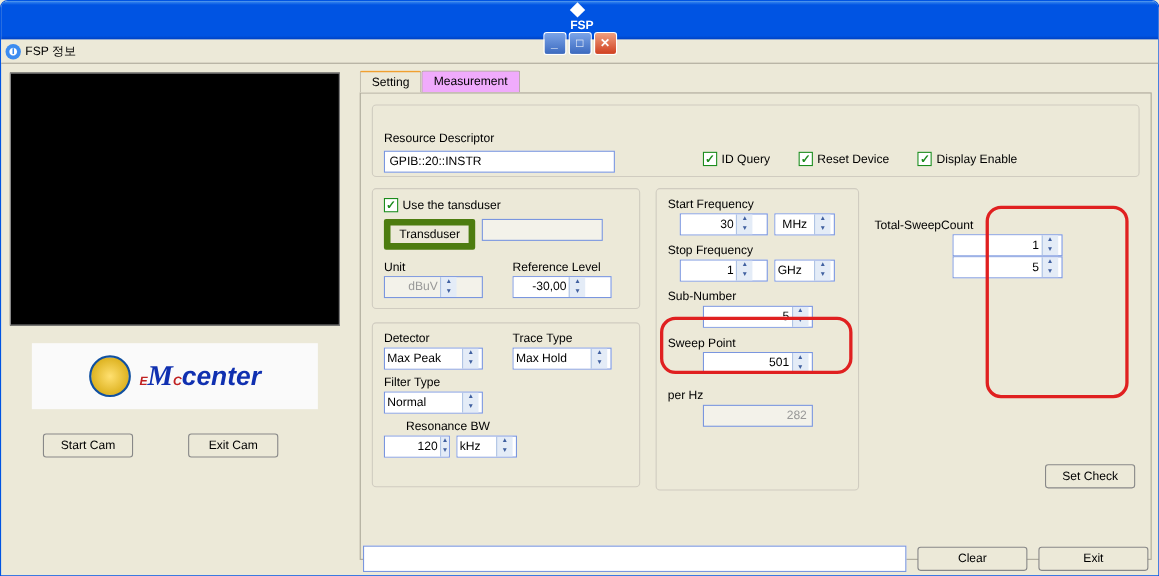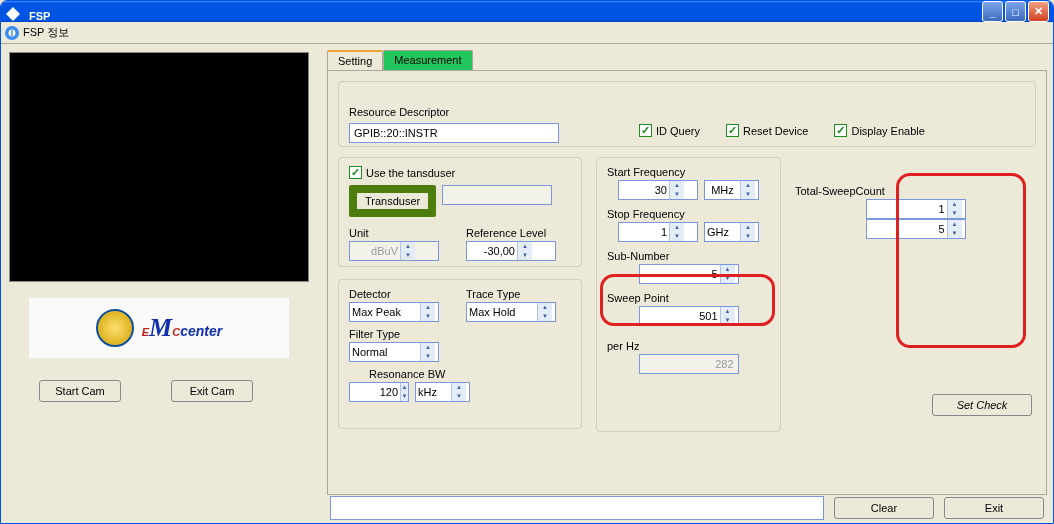--- a/index.html
+++ b/index.html
@@ -1,39 +1,39 @@
 <!DOCTYPE html>
 <html><head>
 <meta charset="utf-8">
 <style>
 * { box-sizing: border-box; font-family: Tahoma, sans-serif; font-size: 11px; }
 body { margin: 0; background: #ece9d8; }
 .window { width: 1054px; height: 524px; background: #ece9d8; border: 1px solid #0054e3; border-radius: 7px 7px 0 0; overflow: hidden; }
-.titlebar { height: 21px; background: linear-gradient(to bottom, #3c8cf0 0%, #0054e3 10%, #0054e3 90%, #0040c0 100%); display: flex; align-items: flex-end; padding: 0 4px; color: white; font-weight: bold; }
+.titlebar { height: 35px; background: linear-gradient(to bottom, #3c8cf0 0%, #0054e3 10%, #0054e3 90%, #0040c0 100%); display: flex; align-items: center; padding: 0 4px; color: white; font-weight: bold; flex-direction: column; }
 .titlebar .title { flex: 1; padding-left: 4px; }
 .titlebar .icon { width: 16px; height: 16px; margin-right: 4px; display: inline-block; }
 .ctrls { display: flex; gap: 2px; }
 .ctrls button { width: 21px; height: 21px; border: 1px solid white; border-radius: 3px; color: white; font-weight: bold; display: flex; align-items: center; justify-content: center; cursor: pointer; }
 .ctrls .min, .ctrls .max { background: linear-gradient(to bottom, #7ba4e8, #3c6abf); }
 .ctrls .close { background: linear-gradient(to bottom, #f0a080, #d04020); }
 .menubar { height: 22px; background: #ece9d8; border-bottom: 1px solid #aca899; display: flex; align-items: center; padding-left: 4px; }
 .menubar .info-icon { width: 14px; height: 14px; background: radial-gradient(circle, #fff 30%, #3c8cf0 40%); border-radius: 50%; display: flex; align-items: center; justify-content: center; color: #3c8cf0; font-weight: bold; font-size: 10px; margin-right: 4px; }
 .client { padding: 4px; display: flex; height: 457px; }
 .left-col { width: 320px; display: flex; flex-direction: column; padding: 4px; }
 .camview { width: 300px; height: 230px; background: black; border: 1px solid #888; }
 .logo { width: 260px; height: 60px; margin: 16px 0 10px 20px; background: #fafafa; display: flex; align-items: center; justify-content: center; }
 .logo-badge { width: 38px; height: 38px; border-radius: 50%; background: radial-gradient(circle, #ffe070, #d0a000); border: 2px solid #1050a0; margin-right: 8px; }
 .logo-text { font-family: Georgia, serif; font-size: 26px; font-weight: bold; color: #1030b0; font-style: italic; }
 .logo-text .hl { color: #c02020; }
-.logo-text .sm { font-size: 14px; }
+.logo-text .sm { font-size: 24px; }
 .cam-btns { display: flex; gap: 50px; margin-left: 30px; margin-top: 12px; }
 .btn { padding: 4px 10px; background: #ece9d8; border: 1px solid #888; border-radius: 3px; cursor: pointer; min-width: 82px; text-align: center; }
 .right-col { flex: 1; padding: 2px; position: relative; }
 .tabset { display: flex; }
-.tab { padding: 3px 10px; background: #22c55e; border: 1px solid #aca899; border-bottom: none; border-radius: 2px 2px 0 0; position: relative; cursor: pointer; }
+.tab { padding: 3px 10px; background: #f0abfc; border: 1px solid #aca899; border-bottom: none; border-radius: 2px 2px 0 0; position: relative; cursor: pointer; }
 .tab.active { background: #ece9d8; border-top: 2px solid #f0a030; z-index: 2; }
 .tabpanel { border: 1px solid #aca899; background: #ece9d8; padding: 10px; height: 425px; position: relative; }
 .gbox { border: 1px solid #d0ccc0; border-radius: 4px; background: #ece9d8; padding: 8px 10px; position: relative; }
 .row-top { display: flex; align-items: flex-start; gap: 40px; margin-top: 16px; }
 .rd-area { display: flex; flex-direction: column; gap: 3px; }
 .input { border: 1px solid #7a96df; padding: 2px 4px; background: white; height: 20px; }
 .input.ro { background: #f3f2ea; color: #999; }
 .chk { display: flex; align-items: center; gap: 4px; }
 .chk .box { width: 13px; height: 13px; background: white; border: 1px solid #1c8c1c; display: flex; align-items: center; justify-content: center; color: #1c8c1c; font-size: 11px; font-weight: bold; }
 .mid-row { display: flex; gap: 14px; margin-top: 10px; }
@@ -117,21 +117,21 @@
         </div>
 
         <div class="mid-row" style="position:relative;">
           <div class="col-a">
             <div class="gbox" style="height:110px;">
               <label class="chk">
                   <span class="box">✓</span>
                   <span>Use the tansduser</span>
                 </label>
               <div style="display:flex; gap:6px; margin-top:6px;">
-                <button class="btn-sm" style="border:8px solid #4d7c0f;">Transduser</button>
+                <button class="btn-sm" style="border:6px solid #4d7c0f;">Transduser</button>
                 <input class="input ro" style="width: 110px;" value="">
               </div>
               <div style="display:flex; gap:12px; margin-top:10px;">
                 <div style="flex:1">
                   <div class="lbl">Unit</div>
                   <div class="spin" style="width:90px; background:#f3f2ea;">
                       <input readonly="" style="background: rgb(243, 242, 234); color: rgb(153, 153, 153);" value="dBuV">
                       <div class="arrows">
                         <div>▲</div>
                         <div>▼</div>
@@ -283,21 +283,21 @@
             <div style="display:flex; justify-content:center;">
               <div class="spin" style="width:100px">
                   <input style="width: 80px;" value="5">
                   <div class="arrows">
                     <div>▲</div>
                     <div>▼</div>
                   </div>
                 </div>
             </div>
 
-            <button class="btn" style="position:absolute; right:4px; bottom:16px; width:100px;font-style:italic;">Set Check</button>
+            <button class="btn" style="position:absolute; right:4px; bottom:2px; width:82px;">Set Check</button>
           </div>
 
           <div class="hl-red hl1"></div>
           <div class="hl-red hl2"></div>
         </div>
 
       </div>
     </div>
   </div>
 

